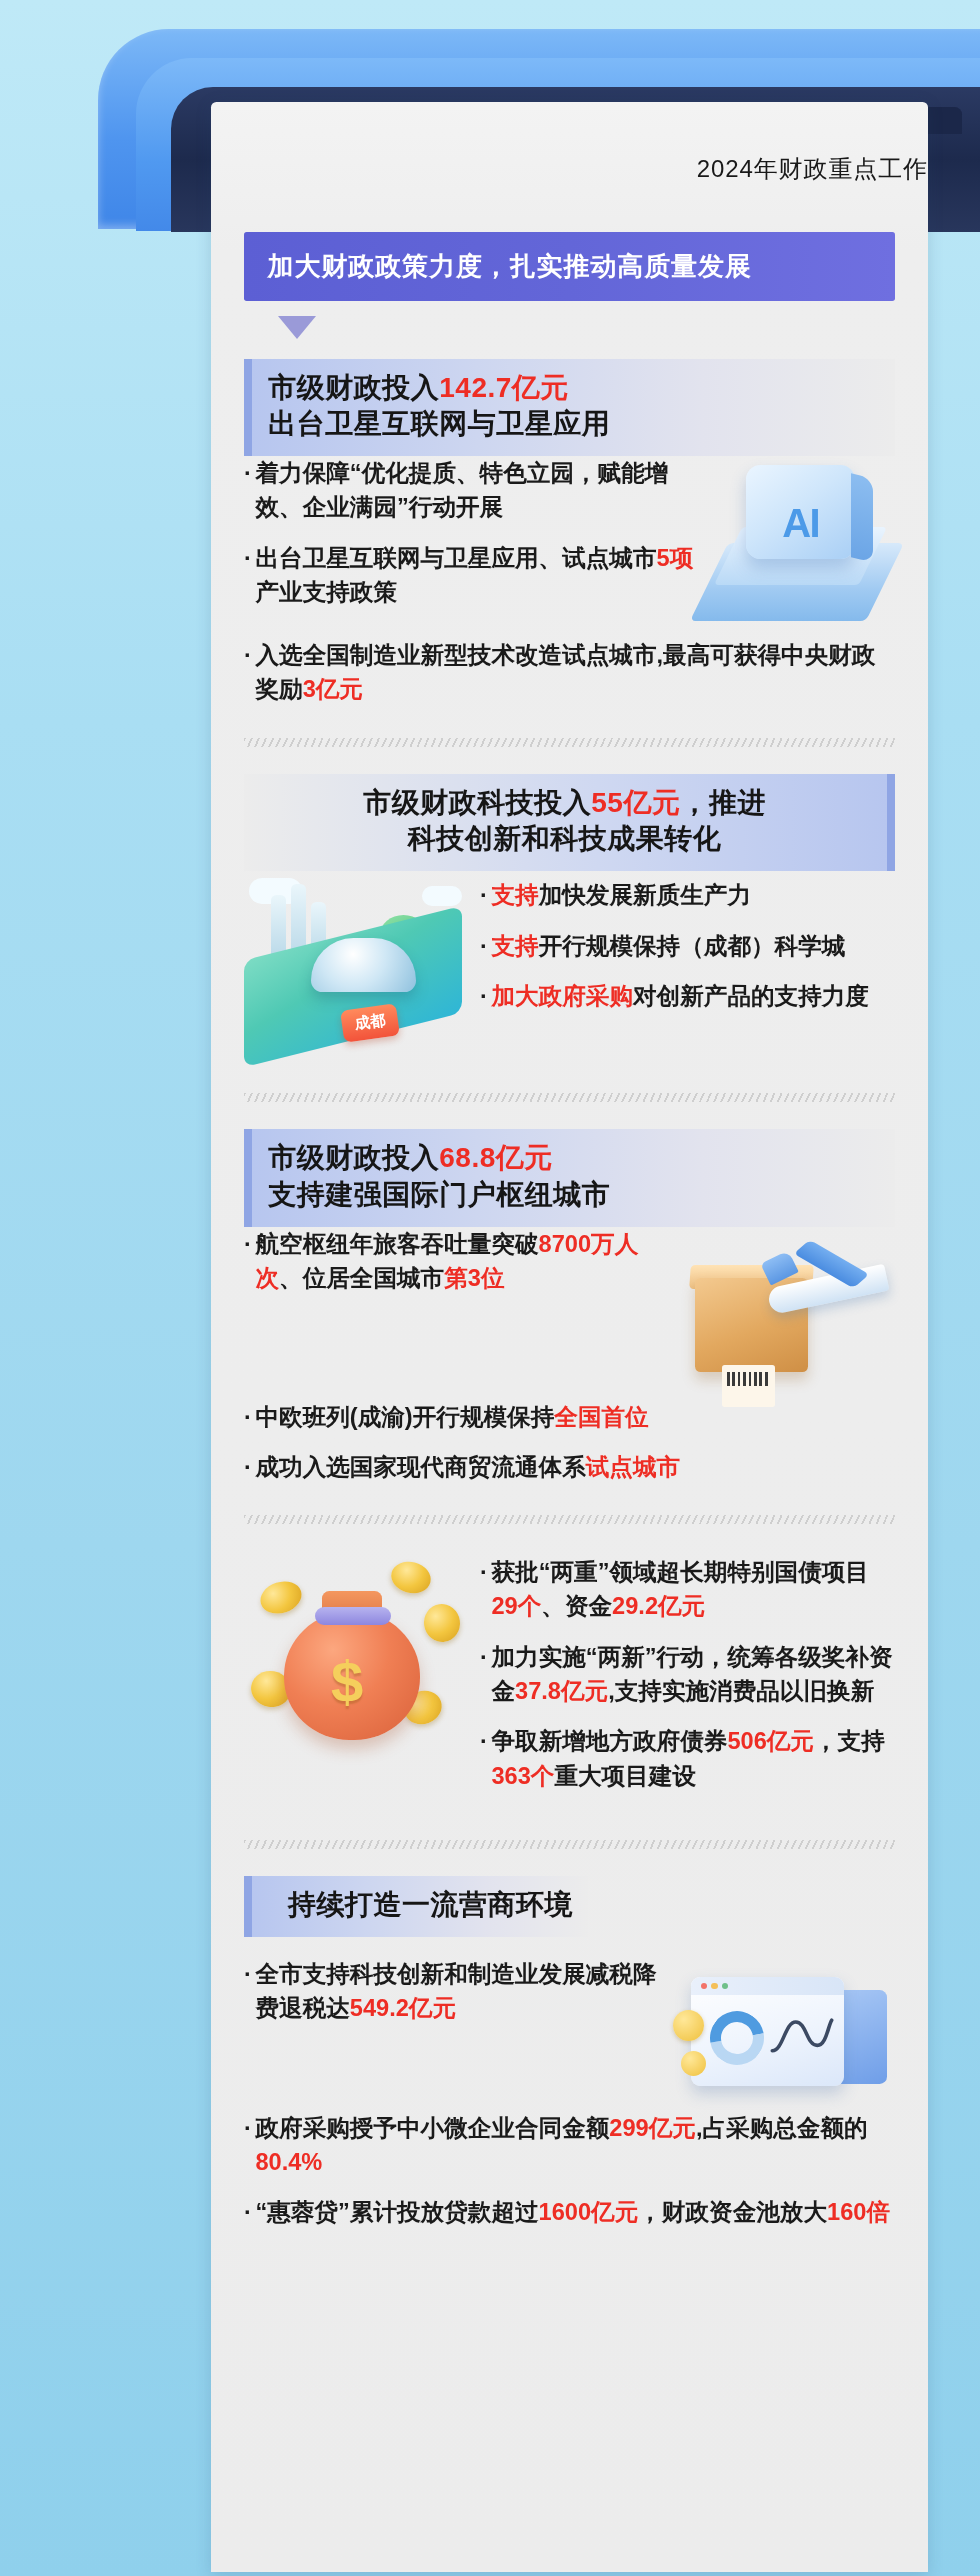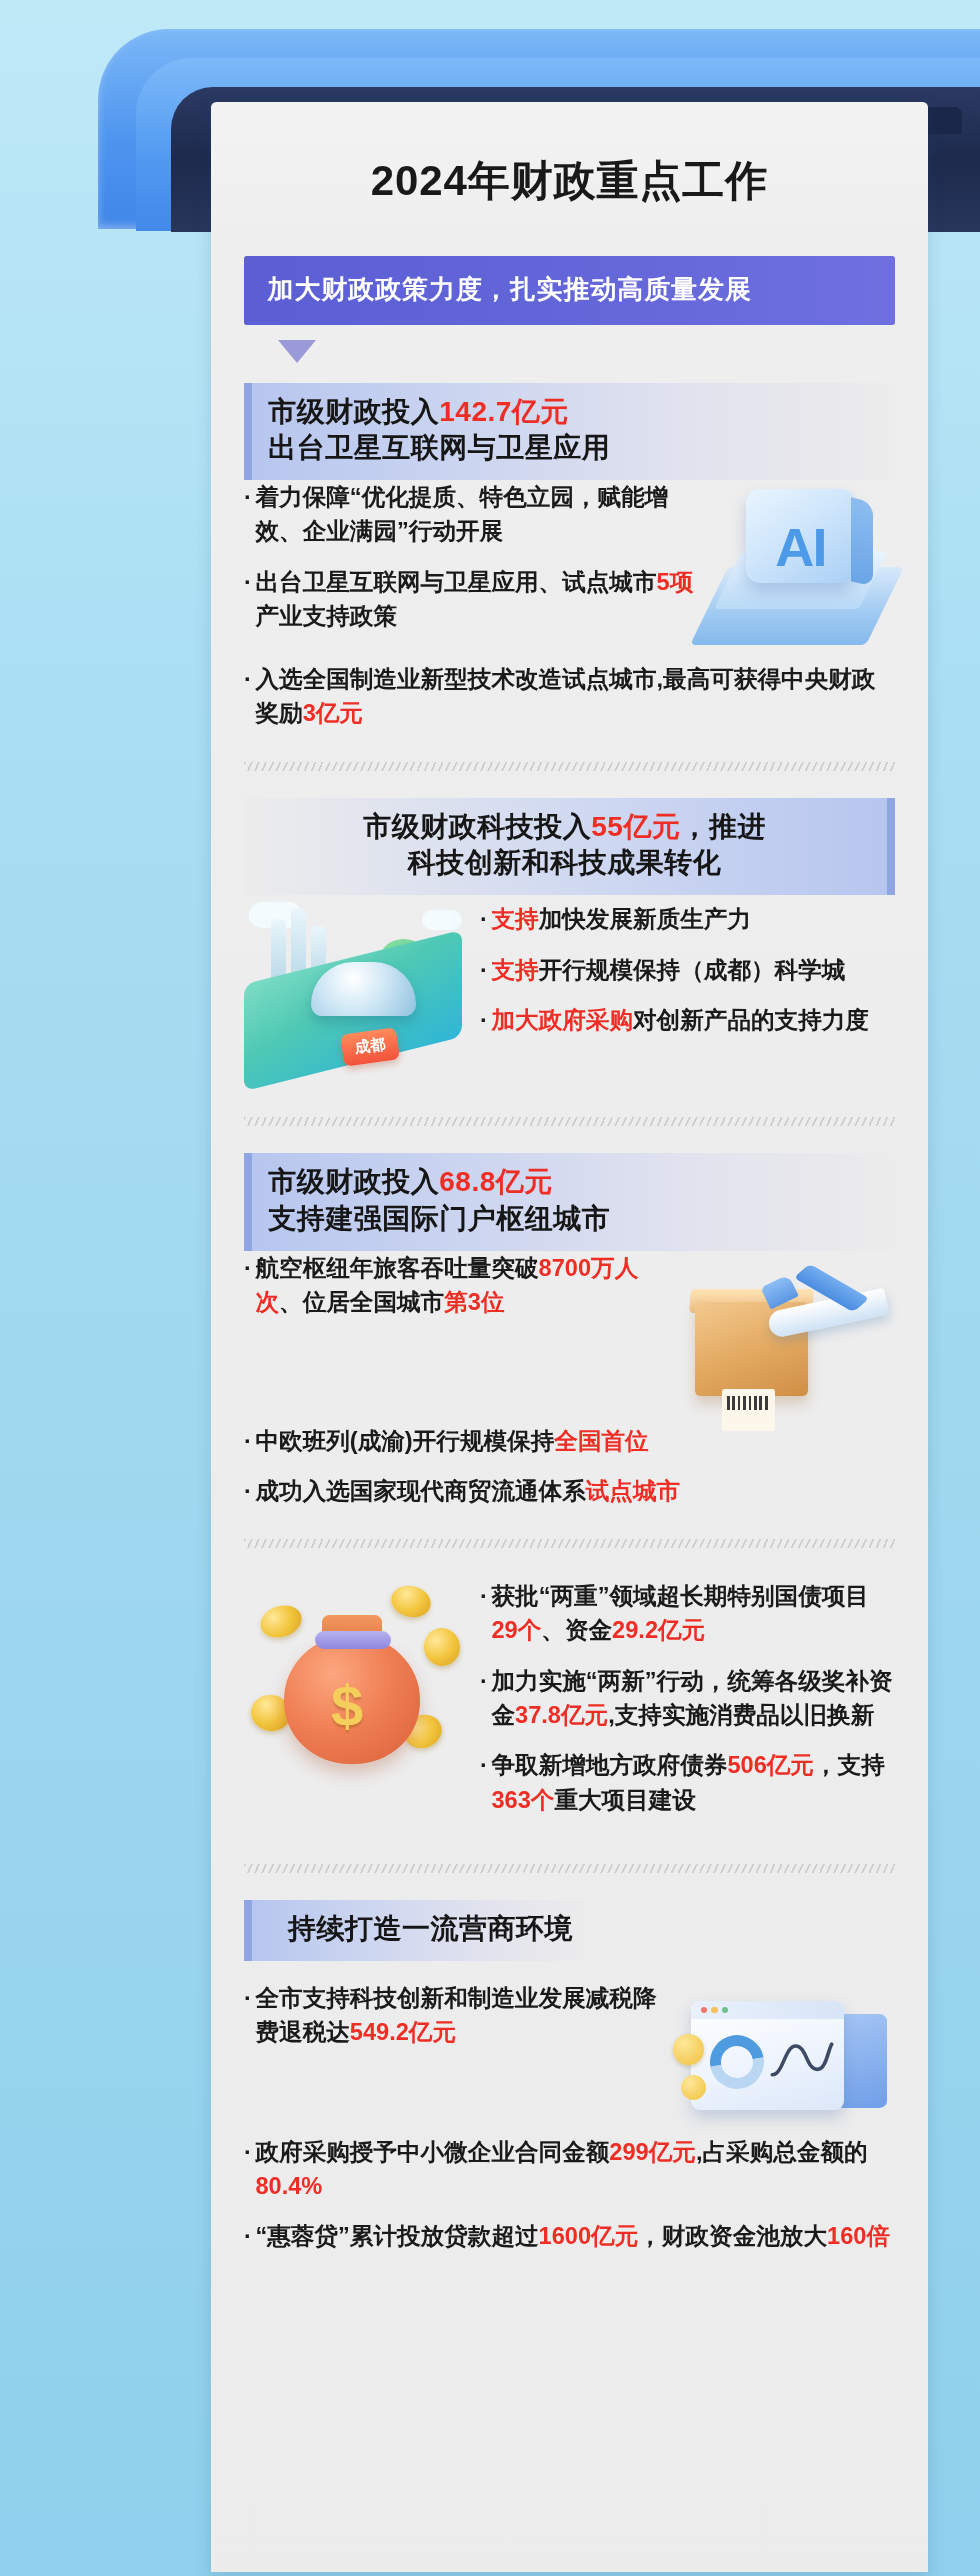--- a/index.html
+++ b/index.html
@@ -26,26 +26,26 @@
               background:#1b2749; border-radius:7.3px 7.3px 0 0; }
 
   
   .card{
     position:absolute; left:211px; top:102px; width:717px;
     background:linear-gradient(180deg,#f3f3f3 0%,#eeeeee 6%,#ececec 100%);
     border-radius:5.4px 5.4px 0 0; padding:0 0 54px 0; min-height:2470px;
     box-shadow:0 3.6px 16.3px rgba(40,70,110,.18);
   }
   .card-title{
-    text-align:center; font-size:42px; font-weight:bold; color:#191919;
+    text-align:right; font-size:24px; font-weight:normal; color:#191919;
     letter-spacing:0.9px; padding:51px 0 31px 0;
   }
 
   
-  .banner-wrap{ padding:16px 33px; position:relative;font-family:Liberation Serif, serif; }
+  .banner-wrap{ padding:16px 33px; position:relative; }
   .banner{
     background:linear-gradient(90deg,#5c5fd4 0%,#6366d8 50%,#6f6fe0 100%);
     color:#fff; font-size:26px; font-weight:bold; letter-spacing:0.9px;
     padding:18px 23.6px; border-radius:2.7px; line-height:1.25;
   }
   .banner-tail{
     position:absolute; left:67px; bottom:-22px; width:0; height:0;
     border-left:19px solid transparent; border-right:19px solid transparent;
     border-top:23px solid #9a9ad8;
   }
@@ -102,21 +102,21 @@
     position:absolute; left:42px; top:9px; width:109px; height:94px;
     background:linear-gradient(145deg,#eaf5ff 0%,#cfe6fb 45%,#a9cff5 100%);
     border-radius:14.5px; box-shadow:0 9px 16.3px rgba(60,110,180,.28);
   }
   .ai-cube:after{
     content:""; position:absolute; right:-18px; top:11px; width:22px; height:84px;
     background:linear-gradient(180deg,#8cbdf0,#6ba5e6); border-radius:0 12.7px 12.7px 0; transform:skewY(14deg);
   }
   .ai-label{ position:absolute; left:42px; top:9px; width:109px; height:116px;
     display:flex; align-items:center; justify-content:center;
-    font-size:54px; font-weight:bold; color:#4c9ae8; letter-spacing:-1.8px; }
+    font-size:40px; font-weight:bold; color:#4c9ae8; letter-spacing:-1.8px; }
 
   
   .sci-art{ width:227px; height:191px; position:relative; }
   .sci-ground{
     position:absolute; left:0; top:62px; width:218px; height:107px;
     background:linear-gradient(160deg,#7ddcc4 0%,#4fc9b4 40%,#2fb6d6 100%);
     transform:skewY(-14deg); border-radius:11px;
   }
   .sci-dome{
     position:absolute; left:67px; top:67px; width:105px; height:54px;

